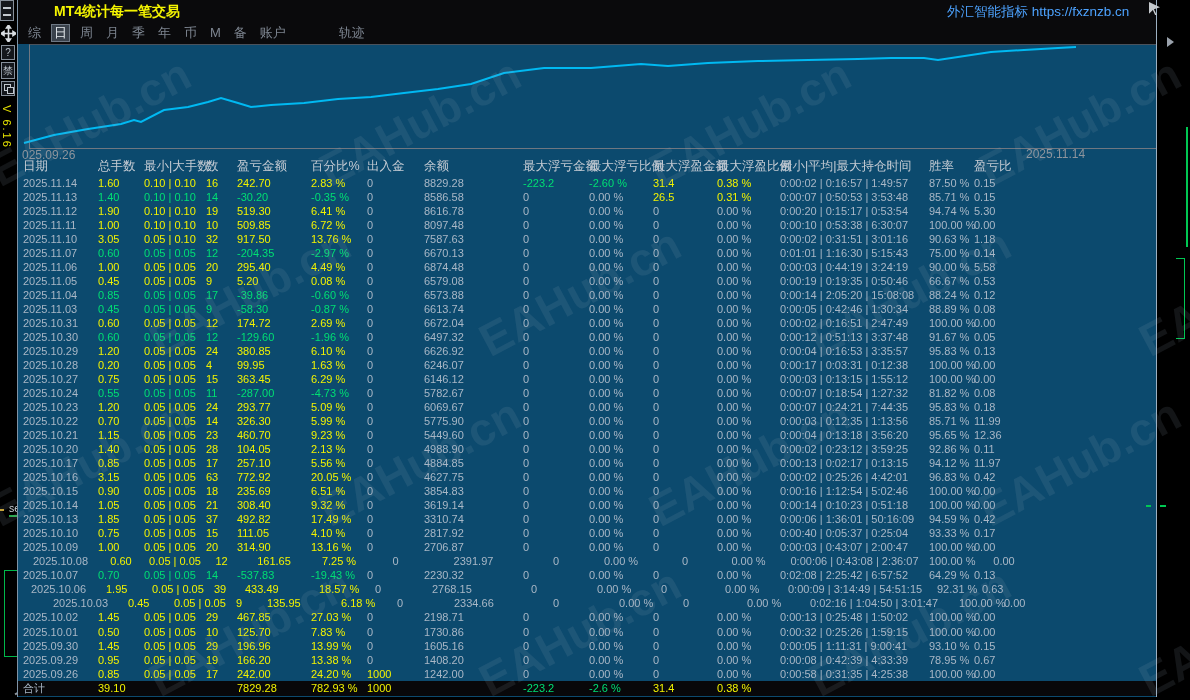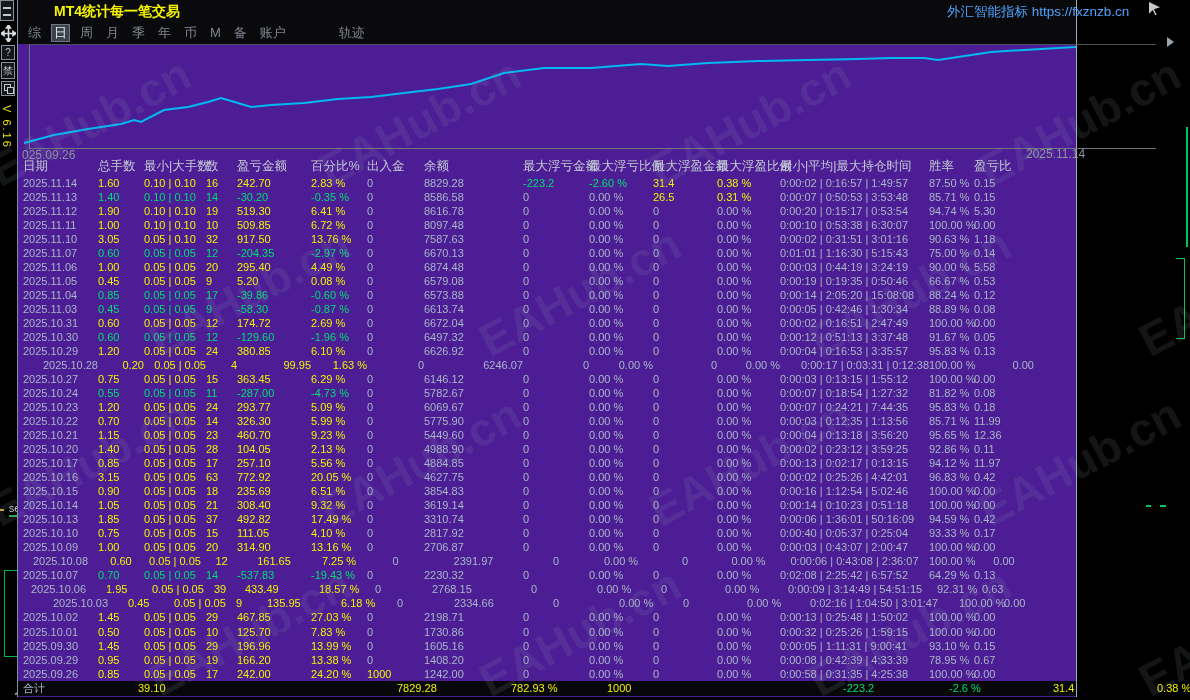--- a/index.html
+++ b/index.html
@@ -1,19 +1,19 @@
 <!DOCTYPE html>
 <html><head>
 <meta charset="utf-8">
 <style>
   html,body{margin:0;padding:0}
   body{width:1190px;height:700px;background:#000;position:relative;overflow:hidden;
        font-family:"Liberation Sans","DejaVu Sans",sans-serif;}
   
-  .panel{position:absolute;left:17px;top:0;width:1060px;height:697px;background:#4c1d95;
+  .panel{position:absolute;left:17px;top:0;width:1140px;height:697px;background:#0c4a6e;
          border-left:1px solid #7f93a6;border-right:1px solid #9db0c2;box-sizing:border-box;}
   .titlebar{position:absolute;left:0;top:0;right:0;height:22px;background:#0a0a0c;}
   .title{position:absolute;left:36px;top:3px;color:#f4f400;font-size:14px;font-weight:bold;white-space:nowrap;}
   .link{position:absolute;left:929px;top:3px;color:#4da3ff;font-size:13.5px;white-space:nowrap;z-index:6;}
   .tabbar{position:absolute;left:0;top:22px;right:0;height:22px;background:#0a0a0c;
           display:flex;align-items:center;padding-left:8px;box-sizing:border-box;}
   .tab{color:#7d8590;font-size:13px;margin-right:9px;padding:0 2px;line-height:16px;white-space:nowrap;}
   .tab.active{color:#e6eaee;background:#3a424c;outline:1px solid #6e7884;}
   .tab.extra{margin-left:40px;}
   
@@ -355,21 +355,21 @@
         <span class="c-slate">0</span>
         <span class="c-slate">6626.92</span>
         <span class="c-slate">0</span>
         <span class="c-slate">0.00 %</span>
         <span class="c-slate">0</span>
         <span class="c-slate">0.00 %</span>
         <span class="c-slate">0:00:04 | 0:16:53 | 3:35:57</span>
         <span class="c-slate">95.83 %</span>
         <span class="c-slate">0.13</span>
       </div>
-      <div class="trow" style="grid-template-columns: 75px 46px 62px 31px 74px 56px 57px 99px 66px 64px 64px 63px 149px 45px 60px; text-align: right;">
+      <div class="trow" style="grid-template-columns: 75px 46px 62px 31px 74px 56px 57px 99px 66px 64px 64px 63px 149px 45px 60px;">
         <span class="c-date">2025.10.28</span>
         <span class="c-yellow">0.20</span>
         <span class="c-yellow">0.05 | 0.05</span>
         <span class="c-yellow">4</span>
         <span class="c-yellow">99.95</span>
         <span class="c-yellow">1.63 %</span>
         <span class="c-slate">0</span>
         <span class="c-slate">6246.07</span>
         <span class="c-slate">0</span>
         <span class="c-slate">0.00 %</span>
@@ -747,21 +747,21 @@
         <span class="c-slate">1242.00</span>
         <span class="c-slate">0</span>
         <span class="c-slate">0.00 %</span>
         <span class="c-slate">0</span>
         <span class="c-slate">0.00 %</span>
         <span class="c-slate">0:00:58 | 0:31:35 | 4:25:38</span>
         <span class="c-slate">100.00 %</span>
         <span class="c-slate">0.00</span>
       </div>
     </div>
-  <div class="total" style="grid-template-columns: 75px 46px 62px 31px 74px 56px 57px 99px 66px 64px 64px 63px 149px 45px 60px; gap: 40px;">
+  <div class="total" style="grid-template-columns: 75px 46px 62px 31px 74px 56px 57px 99px 66px 64px 64px 63px 149px 45px 60px;">
       <span class="c-date">合计</span>
       <span class="c-yellow">39.10</span>
       <span class="c-yellow"></span>
       <span class="c-yellow"></span>
       <span class="c-yellow">7829.28</span>
       <span class="c-yellow">782.93 %</span>
       <span class="c-yellow">1000</span>
       <span class="c-slate"></span>
       <span class="c-green">-223.2</span>
       <span class="c-green">-2.6 %</span>

